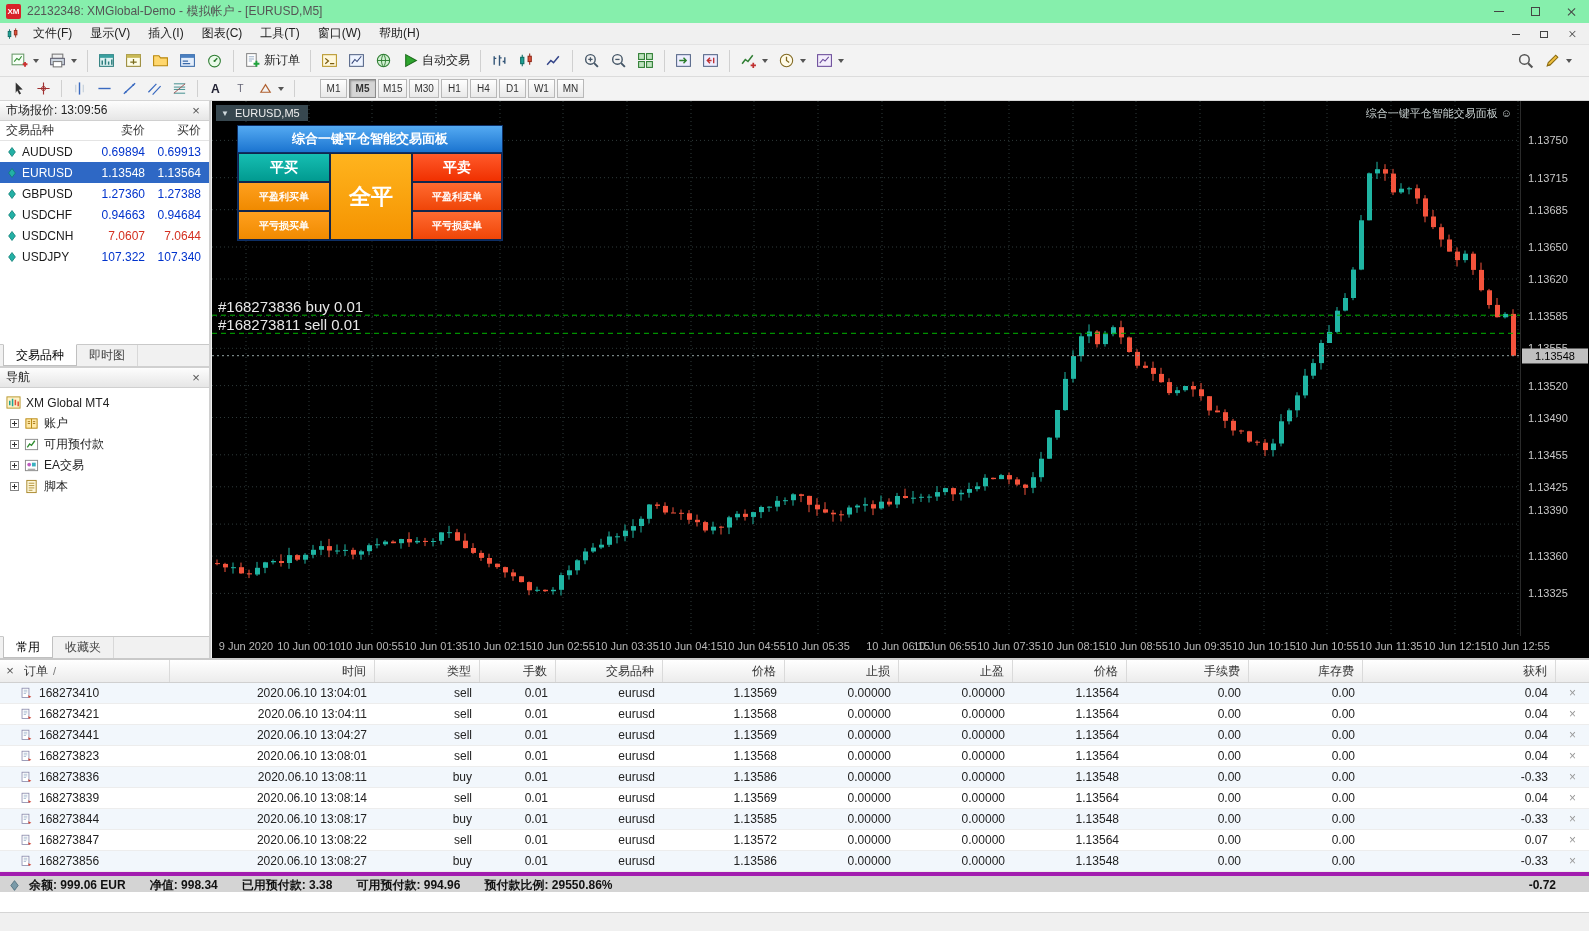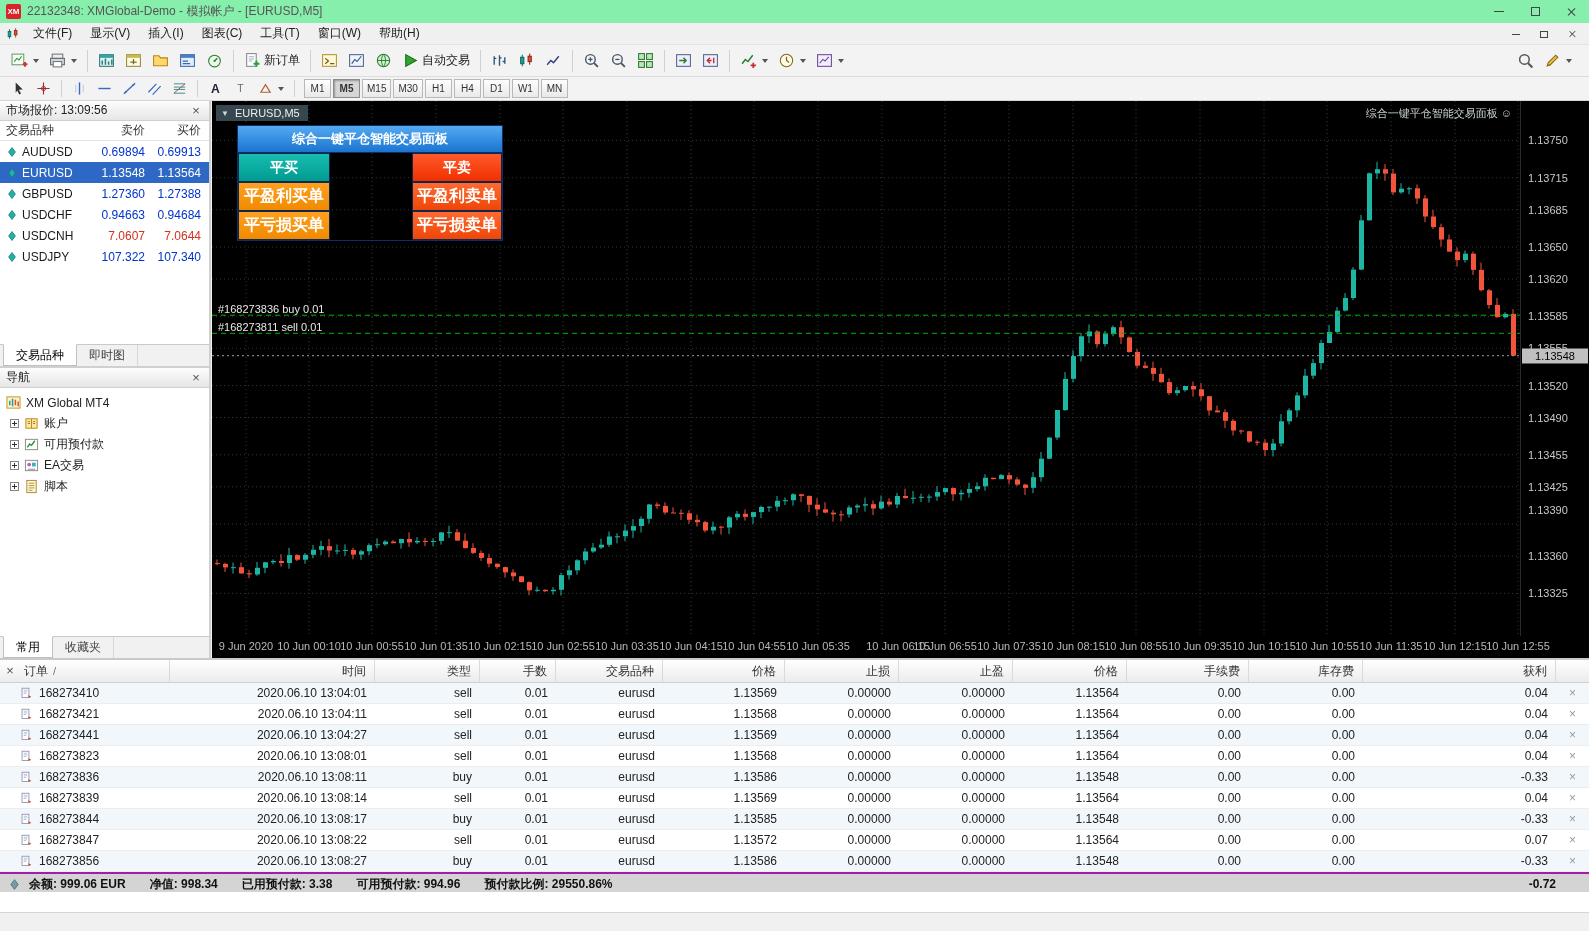--- a/index.html
+++ b/index.html
@@ -39,21 +39,21 @@
 .tb2-icons{display:flex;align-items:center;}
 .tbtn{height:25px;min-width:26px;display:flex;align-items:center;justify-content:center;gap:3px;padding:0 4px;border:1px solid transparent;border-radius:2px;cursor:default;}
 .toolbar2 .tbtn{height:20px;min-width:24px;}
 .tbtn svg{width:17px;height:17px;}
 .toolbar2 .tbtn svg{width:15px;height:15px;}
 .tbtn .lbl{font-size:12px;color:#222;white-space:nowrap;}
 .caret{width:0;height:0;border-left:3px solid transparent;border-right:3px solid transparent;border-top:4px solid #555;margin-left:2px;}
 .tsep{width:1px;height:22px;background:#d0d0d0;margin:0 5px;flex:0 0 auto;}
 .toolbar2 .tsep{height:17px;}
 .toolbar1-right{margin-left:auto;display:flex;align-items:center;padding-right:6px;}
-.timeframes{display:flex;align-items:center;margin-left:4px;}
+.timeframes{display:flex;align-items:center;margin-left:20px;}
 .tfbtn{min-width:27px;height:19px;border:1px solid #b8b8b8;background:linear-gradient(#fefefe,#e9e9e9);font-size:10px;color:#333;display:flex;align-items:center;justify-content:center;margin-right:2px;padding:0 4px;cursor:default;}
 .tfbtn.active{background:#d6d6d6;border-color:#8a8a8a;box-shadow:inset 1px 1px 2px rgba(0,0,0,.3);font-weight:bold;}
 
 
 .left-panel{position:absolute;left:0;top:101px;width:211px;height:557px;background:#fff;border-right:2px solid #d0d0d0;display:flex;flex-direction:column;}
 .panel{display:flex;flex-direction:column;background:#fff;}
 .panel.market-watch{height:267px;border-bottom:2px solid #d0d0d0;}
 .panel.navigator{flex:1;}
 .panel-header{height:20px;flex:0 0 auto;background:linear-gradient(#fdfdfd,#e6e6e6);border-bottom:1px solid #d0d0d0;display:flex;align-items:center;padding:0 6px;font-size:12px;color:#222;}
 .panel-close{margin-left:auto;color:#555;font-size:13px;line-height:13px;width:14px;text-align:center;cursor:default;}
@@ -86,27 +86,27 @@
 #chart-svg{position:absolute;left:0;top:0;}
 .price-axis{position:absolute;left:1308px;top:0;width:69px;height:535px;border-left:1px solid #2a2a2a;font-size:11px;color:#c8c8c8;}
 .pa-label{position:absolute;left:7px;transform:translateY(-50%);white-space:nowrap;}
 .pa-current{position:absolute;left:1px;width:66px;height:15px;background:#c0c0c0;color:#000;display:flex;align-items:center;justify-content:center;transform:translateY(-50%);font-size:11px;}
 .time-axis{position:absolute;left:0;top:535px;width:1308px;height:22px;font-size:11px;color:#b8b8b8;}
 .ta-label{position:absolute;top:4px;transform:translateX(-50%);white-space:nowrap;}
 .symbol-chip{position:absolute;left:4px;top:4px;background:#37474f;color:#eee;font-size:11px;padding:2px 8px 2px 5px;display:flex;gap:6px;align-items:center;z-index:5;}
 .chip-caret{font-size:8px;color:#cfd8dc;}
 .watermark{position:absolute;right:8px;top:5px;color:#c9d2d2;font-size:11px;z-index:4;}
 #trade-labels{position:absolute;left:0;top:0;width:100%;height:100%;pointer-events:none;z-index:3;}
-.trade-label{position:absolute;left:6px;transform:translateY(-102%);color:#e8e8e8;font-size:11px;text-shadow:1px 1px 1px #000;white-space:nowrap;}
+.trade-label{position:absolute;left:6px;transform:translateY(-102%);color:#e8e8e8;font-size:15px;text-shadow:1px 1px 1px #000;white-space:nowrap;}
 
 
 .ea-panel{position:absolute;left:25px;top:24px;width:266px;z-index:6;border:1px solid #0d2f66;box-shadow:2px 3px 6px rgba(0,0,0,.55);}
 .ea-header{height:27px;background:linear-gradient(#54aaf2,#1b74d0);color:#fff;font-weight:bold;font-size:13px;display:flex;align-items:center;justify-content:center;border-bottom:1px solid #0d2f66;}
 .ea-body{display:grid;grid-template-columns:92px 82px 90px;grid-template-rows:29px 29px 29px;}
-.ea-btn{display:flex;align-items:center;justify-content:center;color:#fff;font-weight:bold;border:1px solid #11264d;font-size:16px;cursor:default;white-space:nowrap;}
+.ea-btn{display:flex;align-items:center;justify-content:center;color:#fff;font-weight:bold;border:1px solid #11264d;font-size:10px;cursor:default;white-space:nowrap;}
 .ea-close-buy{background:linear-gradient(#16beb2,#019a90);font-size:14px;}
 .ea-close-sell{background:linear-gradient(#ff5a2a,#f03000);font-size:14px;}
 .ea-close-all{grid-column:2;grid-row:1/4;background:linear-gradient(#ffb41e,#f59300);font-size:22px;}
 .ea-pbuy,.ea-lbuy{background:linear-gradient(#ffa01e,#f08a00);}
 .ea-psell,.ea-lsell{background:linear-gradient(#ff6a30,#ef4508);}
 .ea-footer{height:26px;background:linear-gradient(#2f9bf5,#0c7ae2);color:#fff;font-weight:bold;font-size:12px;display:flex;align-items:center;justify-content:center;border-top:1px solid #0d2f66;cursor:default;}
 
 
 .terminal{position:absolute;left:0;top:658px;width:1589px;height:234px;background:#fff;border-top:2px solid #c9c9c9;}
 .terminal-close{position:absolute;left:3px;top:4px;width:14px;height:14px;color:#555;font-size:13px;line-height:13px;text-align:center;cursor:default;}
@@ -114,21 +114,21 @@
 .t-cell{border-right:1px solid #dadada;display:flex;align-items:center;justify-content:flex-end;padding:1px 8px;white-space:nowrap;overflow:hidden;}
 .t-cell.first{justify-content:flex-start;padding-left:24px;}
 .t-cell.xcol{border-right:none;}
 .sort{color:#777;margin-left:5px;font-size:11px;}
 .t-row{display:flex;height:21px;align-items:center;font-size:12px;border-bottom:1px solid #ededed;background:#fff;}
 .t-row.odd{background:#f2f7fc;}
 .t-val{padding:0 8px;text-align:right;white-space:nowrap;overflow:hidden;}
 .t-val.first{text-align:left;display:flex;align-items:center;gap:6px;padding-left:20px;}
 .t-val .rowicon{width:13px;height:13px;flex:0 0 auto;}
 .t-del{width:33px;text-align:center;color:#999;font-size:12px;cursor:default;}
-.t-sum{height:22px;background:#d4d4d4;display:flex;align-items:center;font-weight:bold;font-size:12px;padding-left:8px;border-top:2px solid #a21caf;color:#111;}
+.t-sum{height:22px;background:#d4d4d4;display:flex;align-items:center;font-weight:bold;font-size:12px;padding-left:8px;border-top:4px solid #a21caf;color:#111;}
 .sum-icon{width:13px;height:13px;margin-right:8px;flex:0 0 auto;}
 #sum-segments{display:flex;gap:24px;}
 .t-sum-profit{margin-left:auto;padding-right:33px;}
 .below-terminal{position:absolute;left:0;top:892px;width:100%;height:20px;background:#fff;}
 .statusbar{position:absolute;left:0;top:912px;width:100%;height:19px;background:#f0f0f0;border-top:1px solid #d5d5d5;}
 </style>
 </head>
 <body>
 
 <div class="app">
@@ -943,20 +943,21 @@
         </div>
       <div class="symbol-chip">
         <span class="chip-caret">▼</span>
         <span>EURUSD,M5</span>
       </div>
       <div class="watermark">综合一键平仓智能交易面板 ☺</div>
       <div class="ea-panel">
         <div class="ea-header">综合一键平仓智能交易面板</div>
         <div class="ea-body">
           <div class="ea-btn ea-close-buy" style="grid-column:1;grid-row:1;">平买</div>
+          <div class="ea-btn ea-close-all">全平</div>
           <div class="ea-btn ea-close-sell" style="grid-column:3;grid-row:1;">平卖</div>
           <div class="ea-btn ea-pbuy" style="grid-column:1;grid-row:2;">平盈利买单</div>
           <div class="ea-btn ea-psell" style="grid-column:3;grid-row:2;">平盈利卖单</div>
           <div class="ea-btn ea-lbuy" style="grid-column:1;grid-row:3;">平亏损买单</div>
           <div class="ea-btn ea-lsell" style="grid-column:3;grid-row:3;">平亏损卖单</div>
         </div>
       </div>
     </div>
     <div class="price-axis" id="price-axis">
         <span class="pa-label" style="top: 39.4323px;">1.13750</span>

